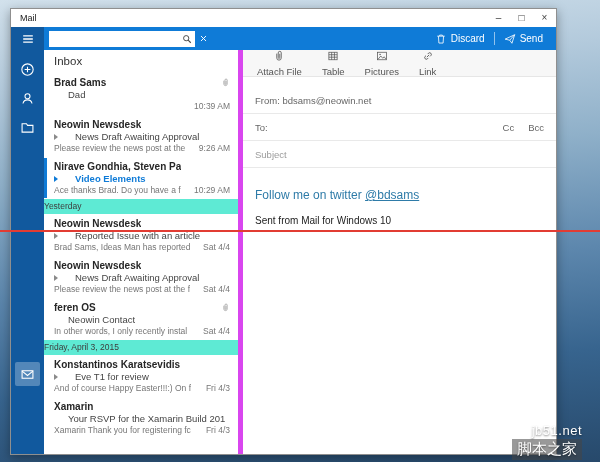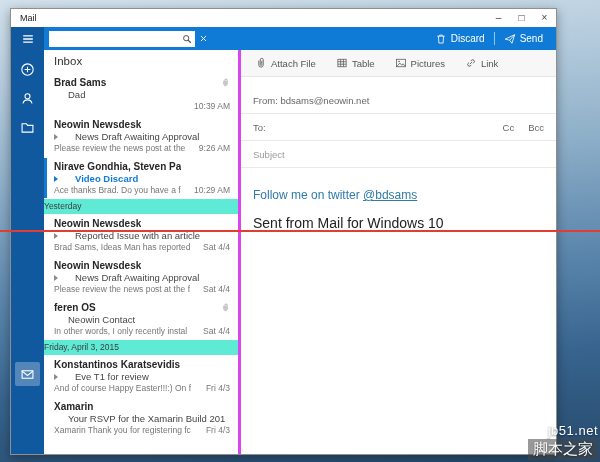--- a/index.html
+++ b/index.html
@@ -32,60 +32,60 @@
   .vdiv{width:1px;height:13px;background:rgba(255,255,255,.55);}
   .tb-end{width:4px;}
   
   .main{flex:1;display:flex;overflow:hidden;}
   .rail{width:33px;background:#11599e;flex:none;display:flex;flex-direction:column;color:#fff;}
   .rail-top{display:flex;flex-direction:column;align-items:center;padding-top:7px;gap:5px;}
   .rail-bottom{margin-top:auto;margin-bottom:68px;display:flex;flex-direction:column;align-items:center;}
   .rail-btn{width:25px;height:24px;display:flex;align-items:center;justify-content:center;border-radius:2px;}
   .rail-btn.active{background:rgba(255,255,255,.28);}
   
-  .list{width:194px;background:#fff;border-right:3px solid #d946ef;flex:none;overflow:hidden;display:flex;flex-direction:column;}
+  .list{width:194px;background:#fff;border-right:5px solid #d946ef;flex:none;overflow:hidden;display:flex;flex-direction:column;}
   .inbox-h{height:23px;line-height:23px;padding-left:10px;font-size:11.5px;color:#333;flex:none;}
   .msg{height:42px;box-sizing:border-box;padding:4px 8px 0 10px;position:relative;cursor:pointer;}
   .msg.selected::before{content:'';position:absolute;left:0;top:1px;bottom:1px;width:3px;background:#0f7bd7;}
   .l1{display:flex;justify-content:space-between;align-items:center;}
   .sender{font-size:10px;font-weight:bold;color:#262626;white-space:nowrap;overflow:hidden;}
   .l2{display:flex;align-items:center;margin-top:1px;}
   .subject{font-size:9.5px;color:#454545;white-space:nowrap;overflow:hidden;padding-left:14px;}
   .subject.unread{color:#0f7bd7;font-weight:bold;}
   .chev{width:0;height:0;border-left:4px solid #8a8a8a;border-top:3.5px solid transparent;border-bottom:3.5px solid transparent;margin-right:3px;flex:none;}
   .msg.selected .chev{border-left-color:#0f7bd7;}
   .l3{display:flex;justify-content:space-between;margin-top:1px;}
   .preview{font-size:8.5px;color:#767676;white-space:nowrap;overflow:hidden;}
   .time{font-size:8.5px;color:#767676;margin-left:6px;flex:none;}
   .sep{height:15px;line-height:15px;background:#5eead4;font-size:8.5px;color:#3d3d3d;flex:none;}
   .clip{color:#888;}
   
   .compose{flex:1;background:#fff;display:flex;flex-direction:column;overflow:hidden;}
   .c-toolbar{height:26px;background:#f7f7f7;border-bottom:1px solid #e6e6e6;display:flex;align-items:center;gap:20px;padding:0 14px;flex:none;}
-  .c-tool{display:flex;align-items:center;gap:4px;font-size:9.5px;color:#555;cursor:default;}
+  .c-tool{display:flex;align-items:center;gap:4px;font-size:9.5px;color:#555;cursor:default;flex-direction:column;}
   .c-tool .ic{color:#555;}
   .row{height:26px;display:flex;align-items:center;padding:0 12px;border-bottom:1px solid #e9e9e9;font-size:9.5px;color:#666;flex:none;}
   .from-row{margin-top:10px;}
   .ccbcc{margin-left:auto;display:flex;gap:14px;color:#666;justify-content:flex-end;}
   .ph{color:#9b9b9b;}
   .body{padding:20px 12px 0;flex:1;}
   .line1{font-size:12px;color:#2e7ba8;}
   .line1 a{color:inherit;text-decoration:underline;cursor:pointer;}
-  .sig{font-size:14px;color:#222;margin-top:13px;}
+  .sig{font-size:10px;color:#222;margin-top:13px;}
   
   .ic{display:inline-flex;}
   .ic svg{display:block;width:12px;height:12px;}
   .hamburger .ic svg{width:14px;height:14px;}
   .searchbox .ic svg{width:10px;height:10px;}
   .search-close .ic svg{width:9px;height:9px;}
   .rail-btn .ic svg{width:15px;height:15px;}
   .clip svg{width:9px;height:9px;}
   
   .redline{position:absolute;left:0;top:230px;width:600px;height:1.5px;background:#e23c33;z-index:50;}
-  .watermark{position:absolute;right:2px;bottom:2px;text-align:right;color:#fff;z-index:60;text-shadow:0 1px 2px rgba(0,0,0,.5);}
+  .watermark{position:absolute;right:18px;bottom:2px;text-align:right;color:#fff;z-index:60;text-shadow:0 1px 2px rgba(0,0,0,.5);}
   .wm1{font-size:13px;letter-spacing:.5px;}
   .wm2{font-size:15px;background:rgba(70,70,70,.55);padding:1px 5px;margin-top:1px;}
 </style>
 </head>
 <body>
 
 <div class="desktop">
 
   <div class="window">
 
@@ -221,21 +221,21 @@
                 <span class="preview">Please review the news post at the</span>
                 <span class="time">9:26 AM</span>
               </div>
             </div>
             <div class="msg selected">
               <div class="l1">
                 <span class="sender">Nirave Gondhia, Steven Pa</span>
               </div>
               <div class="l2">
                 <span class="chev"></span>
-                <span class="subject unread">Video Discard</span>
+                <span class="subject unread">Video Elements</span>
               </div>
               <div class="l3">
                 <span class="preview">Ace thanks Brad. Do you have a f</span>
                 <span class="time">10:29 AM</span>
               </div>
             </div>
             <div class="sep">Yesterday</div>
             <div class="msg">
               <div class="l1">
                 <span class="sender">Neowin Newsdesk</span>

